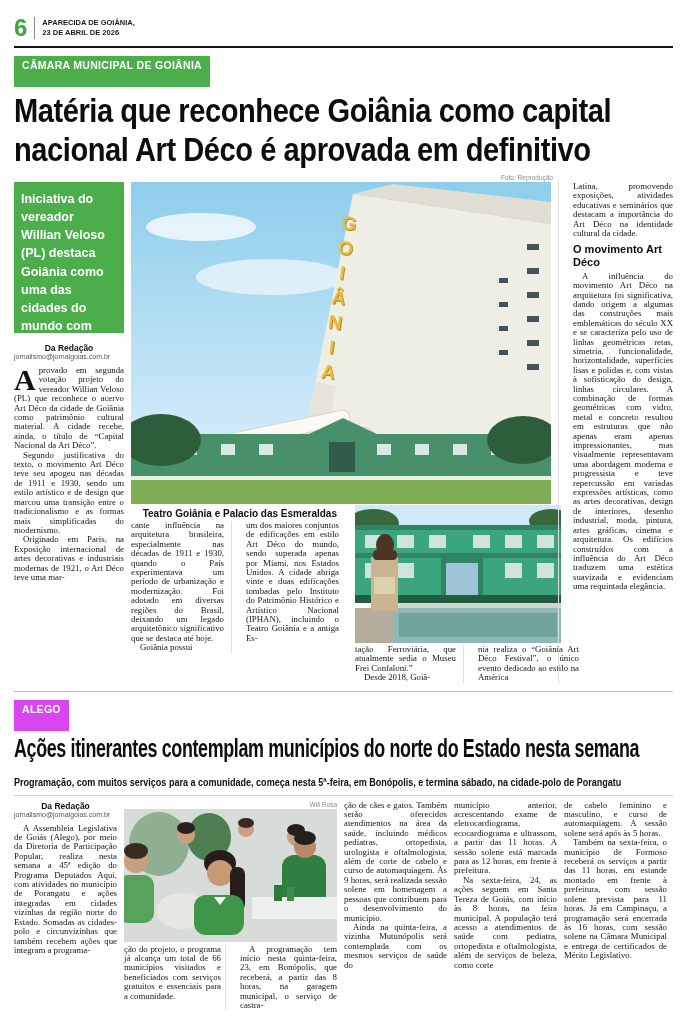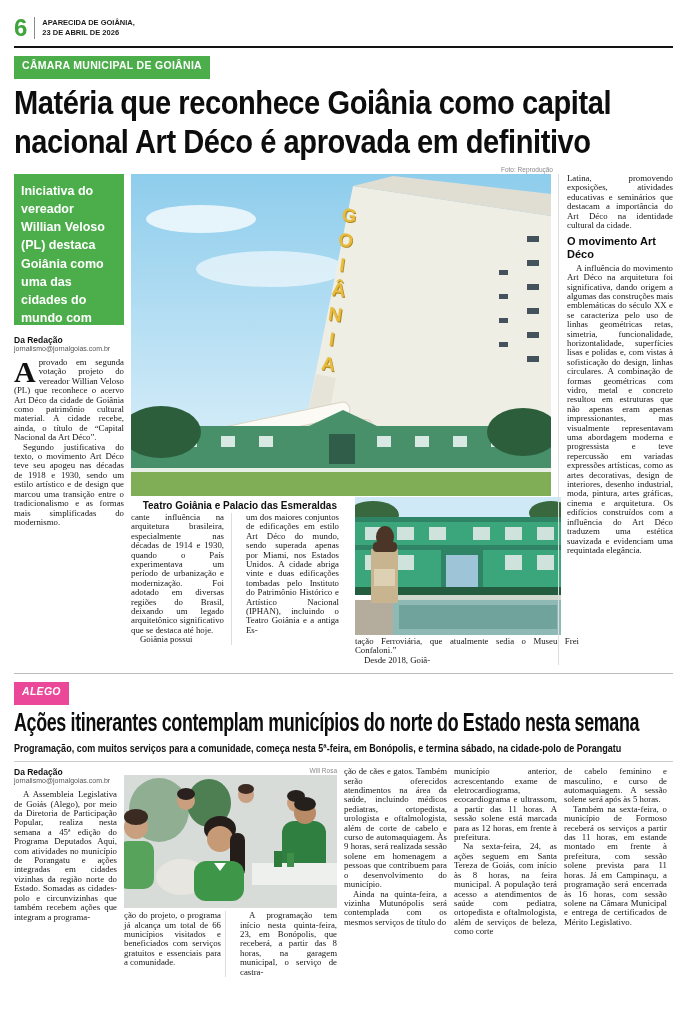--- a/index.html
+++ b/index.html
@@ -18,67 +18,67 @@
   .logo-circle { width:17px; height:17px; border-radius:50%; background:#16233f;
                  display:inline-flex; align-items:center; justify-content:center; margin:0 1px; }
   .logo-circle-dot { width:8px; height:8px; border-radius:50%; background:#f0c417; }
   .logo-tag { display:flex; align-items:center; justify-content:flex-end; gap:4px; margin-top:1px; }
   .logo-tagrule { width:58px; height:1px; background:#9a9a9a; }
   .logo-tagline { font:6.5px "Liberation Sans", sans-serif; color:#444; }
 
   .rule-dark { margin:1px 14px 0; border-top:2.5px solid #141414; }
 
   
-  .kicker { display:inline-block; margin:8px 0 0 14px; padding:3px 8px 8px;
+  .kicker { display:inline-block; margin:8px 0 0 14px; padding:3px 8px 16px;
             font:bold 10.5px "Liberation Sans", sans-serif; color:#fff; letter-spacing:.3px; }
   .kicker-green { background:#4cae4a; }
-  .kicker-cyan  { background:#ec4899;font-style:italic; }
+  .kicker-cyan  { background:#d946ef; }
 
   .h1-wrap { margin:5px 14px 0; height:80px; overflow:visible; }
   .h1-inner { width:780px; transform:scaleX(0.881); transform-origin:0 0;
               font:800 33px/1.17 "Liberation Sans", sans-serif; letter-spacing:-0.5px; color:#0d0d0d; }
   .credit1 { text-align:right; margin:2px 134px 1px 0; font:6.5px "Liberation Sans", sans-serif; color:#8a8a8a; }
 
   
   .a1-grid { display:flex; gap:7px; padding:0 14px; }
   .colA { width:110px; flex:none; }
   .leadbox { box-sizing:border-box; width:110px; height:151px; background:#4cae4a; color:#fff;
              padding:8px 7px; font:bold 12.5px/1.45 "Liberation Sans", sans-serif; overflow:hidden; }
   .byline { margin:10px 0 6px; }
-  .byline-name  { font:bold 8.5px "Liberation Sans", sans-serif; color:#111; }
+  .byline-name  { font:bold 8.5px "Liberation Sans", sans-serif; color:#111;text-align:center; }
   .byline-email { font:7px "Liberation Sans", sans-serif; color:#555; }
 
   .bodytext p { margin:0; font:8.8px/1.07 "Liberation Serif", serif; text-align:justify; color:#151515; }
   .pi { text-indent:9px; }
   .dropcap { float:left; font:bold 30px/0.78 "Liberation Serif", serif; margin:2px 3px 0 0; color:#111; }
 
   .mid { width:420px; flex:none; }
   .mainphoto { position:relative; width:420px; height:322px; overflow:hidden; }
   .sign { position:absolute; top:30px; left:196px; writing-mode:vertical-rl; text-orientation:upright;
           font:bold 19px "Liberation Sans", sans-serif; letter-spacing:4px; color:#e8bc3e;
           transform:rotate(8deg); text-shadow:1px 1px 0 #b08820; }
   .caption { font:bold 10px "Liberation Sans", sans-serif; text-align:right; margin:3px 2px 2px 0; color:#101010; }
   .mid-lower { display:flex; gap:16px; margin-top:1px; }
   .mid-left { width:208px; flex:none; }
   .mid-right { width:224px; flex:none; }
   .insetphoto { width:206px; height:138px; overflow:hidden; }
   .twocol { display:flex; gap:7px; margin-top:2px; }
   .twocol > div { flex:1; min-width:0; }
   .twocol > div + div { border-left:1px solid #ddd; padding-left:14px; }
 
-  .colF { width:115px; flex:none; box-sizing:border-box; border-left:1px solid #ddd; padding-left:8px; }
+  .colF { width:115px; flex:none; box-sizing:border-box; border-left:1px solid #ddd; padding-left:14px; }
   .colF h3 { font:bold 11px/1.15 "Liberation Sans", sans-serif; margin:5px 0 3px; color:#0d0d0d; }
 
   .divider { margin:8px 14px 0; border-top:1px solid #bbb; }
 
   
   .h2-wrap { margin:4px 14px 0; height:29px; overflow:visible; }
   .h2-inner { width:960px; transform:scaleX(0.716); transform-origin:0 0;
               font:800 25px/1.1 "Liberation Sans", sans-serif; letter-spacing:-0.5px; color:#0d0d0d; }
-  .sh-wrap { margin:4px 14px 0; height:14px; overflow:visible; }
+  .sh-wrap { margin:12px 14px 0; height:14px; overflow:visible; }
   .sh-inner { width:800px; transform:scaleX(0.859); transform-origin:0 0;
               font:bold 10.5px "Liberation Sans", sans-serif; color:#101010; }
   .rule2 { margin:5px 14px 0; border-top:1px solid #ccc; }
 
   .a2-grid { display:flex; gap:7px; padding:5px 14px 0; }
   .a2col { width:103px; flex:none; min-width:0; }
   .photocol { width:213px; flex:none; }
   .credit2 { text-align:right; font:6.5px "Liberation Sans", sans-serif; color:#8a8a8a; margin-bottom:1px; }
   .a2photo { width:213px; height:133px; overflow:hidden; }
   .photocol .twocol { gap:4px; margin-top:3px; }
@@ -107,21 +107,22 @@
 
     <div class="a1-grid">
 
       <div class="colA bodytext">
         <div class="leadbox">Iniciativa do vereador Willian Veloso (PL) destaca Goiânia como uma das cidades do mundo com maior acervo de</div>
         <div class="byline">
           <div class="byline-name">Da Redação</div>
           <div class="byline-email">jornalismo@jornalgoias.com.br</div>
         </div>
         <p><span class="dropcap">A</span><span>provado em segunda votação projeto do vereador Willian Veloso (PL) que reconhece o acervo Art Déco da cidade de Goiânia como patrimônio cultural material. A cidade recebe, ainda, o título de “Capital Nacional da Art Déco”.</span></p>
-        <p class="pi">Segundo justificativa do texto, o movimento Art Déco teve seu apogeu nas décadas de 1918 e 1930, sendo um estilo artístico e de design que marcou uma transição entre o tradicionalismo e as formas mais simplificadas do modernismo.</p>
+        <p class="pi">Segundo justificativa do texto, o movimento Art Déco teve seu apogeu nas décadas de 1911 e 1930, sendo um estilo artístico e de design que marcou uma transição entre o tradicionalismo e as formas mais simplificadas do modernismo.</p>
+        <p class="pi">Originado em Paris, na Exposição internacional de artes decorativas e industriais modernas de 1921, o Art Déco teve uma mar-</p>
       </div>
 
       <div class="mid">
         <div class="mainphoto">
           <svg width="420" height="322" viewBox="0 0 420 322">
             <defs>
               <linearGradient id="sky" x1="0" y1="0" x2="0" y2="1">
                 <stop offset="0" stop-color="#8ecdec"></stop>
                   <stop offset="1" stop-color="#e3f3fb"></stop>
               </linearGradient>
@@ -169,21 +170,21 @@
             <rect x="0" y="298" width="420" height="24" fill="#7fae57"></rect>
           </svg>
           <div class="sign">GOIÂNIA</div>
         </div>
 
         <div class="mid-lower">
           <div class="mid-left bodytext">
             <div class="caption">Teatro Goiânia e Palacio das Esmeraldas</div>
             <div class="twocol">
               <div>
-                <p>cante influência na arquitetura brasileira, especialmente nas décadas de 1914 e 1930, quando o País experimentava um período de urbanização e modernização. Foi adotado em diversas regiões do Brasil, deixando um legado arquitetônico significativo que se destaca até hoje.</p>
+                <p>cante influência na arquitetura brasileira, especialmente nas décadas de 1911 e 1930, quando o País experimentava um período de urbanização e modernização. Foi adotado em diversas regiões do Brasil, deixando um legado arquitetônico significativo que se destaca até hoje.</p>
                 <p class="pi">Goiânia possui</p>
               </div>
               <div>
                 <p>um dos maiores conjuntos de edificações em estilo Art Déco do mundo, sendo superada apenas por Miami, nos Estados Unidos. A cidade abriga vinte e duas edificações tombadas pelo Instituto do Patrimônio Histórico e Artístico Nacional (IPHAN), incluindo o Teatro Goiânia e a antiga Es-</p>
               </div>
             </div>
           </div>
           <div class="mid-right bodytext">
             <div class="insetphoto">
               <svg width="206" height="138" viewBox="0 0 206 138">
@@ -216,20 +217,23 @@
                 <rect x="19" y="72" width="21" height="17" fill="#ded0b2"></rect>
                 <ellipse cx="30" cy="40" rx="9" ry="11" fill="#4a3526"></ellipse>
                 <rect x="18" y="45" width="24" height="10" rx="4" fill="#4a3526"></rect>
               </svg>
             </div>
             <div class="twocol">
               <div>
                 <p>tação Ferroviária, que atualmente sedia o Museu Frei Confaloni.”</p>
                 <p class="pi">Desde 2018, Goiâ-</p>
               </div>
+              <div>
+                <p>nia realiza o “Goiânia Art Déco Festival”, o único evento dedicado ao estilo na América</p>
+              </div>
             </div>
           </div>
         </div>
       </div>
 
       <div class="colF bodytext">
         <p>Latina, promovendo exposições, atividades educativas e seminários que destacam a importância do Art Déco na identidade cultural da cidade.</p>
         <h3>O movimento Art Déco</h3>
         <p class="pi">A influência do movimento Art Déco na arquitetura foi significativa, dando origem a algumas das construções mais emblemáticas do século XX e se caracteriza pelo uso de linhas geométricas retas, simetria, funcionalidade, horizontalidade, superfícies lisas e polidas e, com vistas à sofisticação do design, linhas circulares. A combinação de formas geométricas com vidro, metal e concreto resultou em estruturas que não apenas eram apenas impressionantes, mas visualmente representavam uma abordagem moderna e progressista e teve repercussão em variadas expressões artísticas, como as artes decorativas, design de interiores, desenho industrial, moda, pintura, artes gráficas, cinema e arquitetura. Os edifícios construídos com a influência do Art Déco traduzem uma estética suavizada e evidenciam uma requintada elegância.</p>
       </div>
@@ -292,21 +296,21 @@
             <p>ção do projeto, o programa já alcança um total de 66 municípios visitados e beneficiados com serviços gratuitos e essenciais para a comunidade.</p>
           </div>
           <div>
             <p class="pi">A programação tem início nesta quinta-feira, 23, em Bonópolis, que receberá, a partir das 8 horas, na garagem municipal, o serviço de castra-</p>
           </div>
         </div>
       </div>
 
       <div class="a2col">
         <p>ção de cães e gatos. Também serão oferecidos atendimentos na área da saúde, incluindo médicos pediatras, ortopedista, urologista e oftalmologista, além de corte de cabelo e curso de automaquiagem. Às 9 horas, será realizada sessão solene em homenagem a pessoas que contribuem para o desenvolvimento do município.</p>
-        <p class="pi">Ainda na quinta-feira, a vizinha Mutunópolis será contemplada com os mesmos serviços de título do</p>
+        <p class="pi">Ainda na quinta-feira, a vizinha Mutunópolis será contemplada com os mesmos serviços de saúde do</p>
       </div>
       <div class="a2col">
         <p>município anterior, acrescentando exame de eletrocardiograma, ecocardiograma e ultrassom, a partir das 11 horas. A sessão solene está marcada para as 12 horas, em frente à prefeitura.</p>
         <p class="pi">Na sexta-feira, 24, as ações seguem em Santa Tereza de Goiás, com início às 8 horas, na feira municipal. A população terá acesso a atendimentos de saúde com pediatra, ortopedista e oftalmologista, além de serviços de beleza, como corte</p>
       </div>
       <div class="a2col">
         <p>de cabelo feminino e masculino, e curso de automaquiagem. A sessão solene será após às 5 horas.</p>
         <p class="pi">Também na sexta-feira, o município de Formoso receberá os serviços a partir das 11 horas, em estande montado em frente à prefeitura, com sessão solene prevista para 11 horas. Já em Campinaçu, a programação será encerrada às 16 horas, com sessão solene na Câmara Municipal e entrega de certificados de Mérito Legislativo.</p>
       </div>
     </div>

